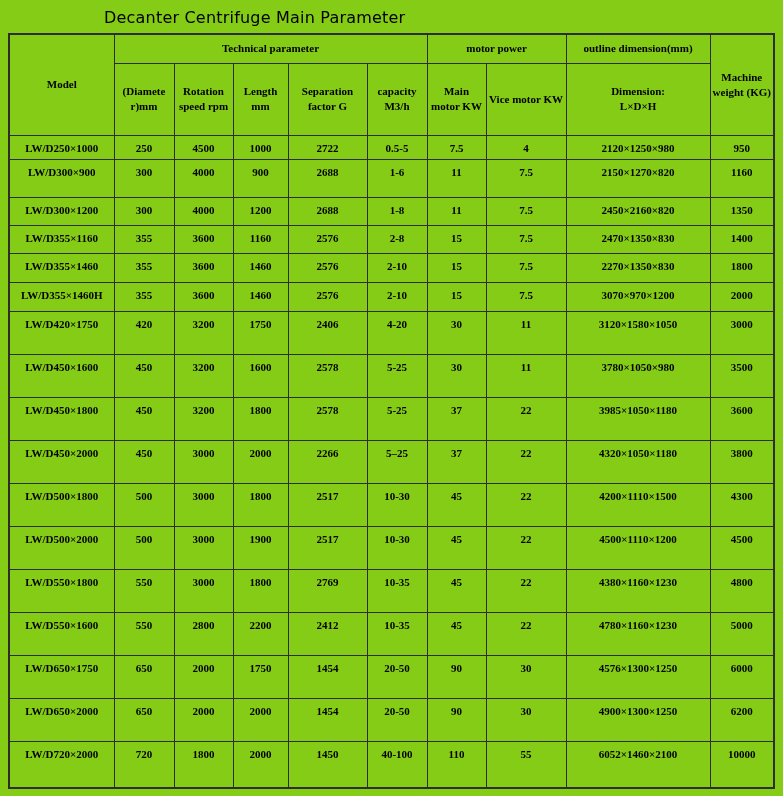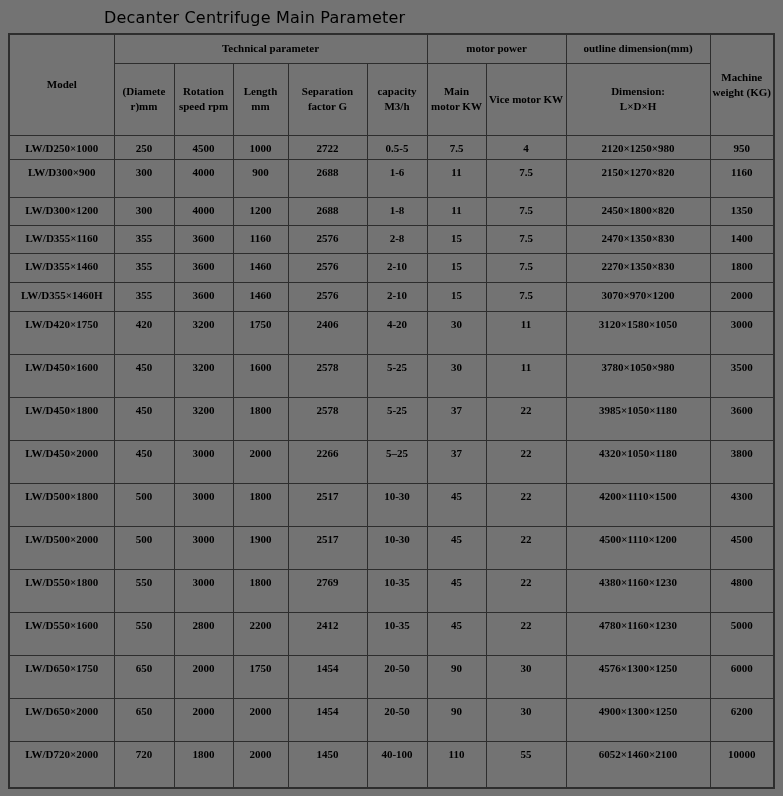--- a/index.html
+++ b/index.html
@@ -6,21 +6,21 @@
     margin: 0;
     padding: 0;
     background: #ffffff;
     width: 783px;
     height: 796px;
     overflow: hidden;
   }
   .page {
     width: 783px;
     height: 796px;
-    background: #737373;
+    background: #84cc16;
     box-sizing: border-box;
   }
   .doc-title {
     font-family: "DejaVu Sans", sans-serif;
     font-size: 16px;
     font-weight: 500;
     color: #000000;
     margin: 0;
     padding: 8px 0 6px 104px;
     letter-spacing: 0.2px;
@@ -137,21 +137,21 @@
   </tr>
         <tr class="data-row">
     <td>LW/D300×1200</td>
     <td>300</td>
     <td>4000</td>
     <td>1200</td>
     <td>2688</td>
     <td>1-8</td>
     <td>11</td>
     <td>7.5</td>
-    <td>2450×1800×820</td>
+    <td>2450×2160×820</td>
     <td>1350</td>
   </tr>
         <tr class="data-row">
     <td>LW/D355×1160</td>
     <td>355</td>
     <td>3600</td>
     <td>1160</td>
     <td>2576</td>
     <td>2-8</td>
     <td>15</td>

